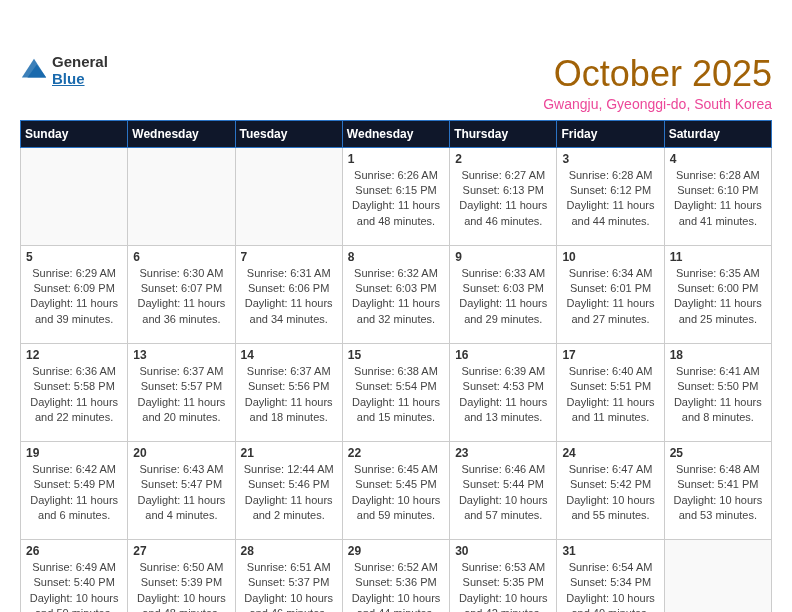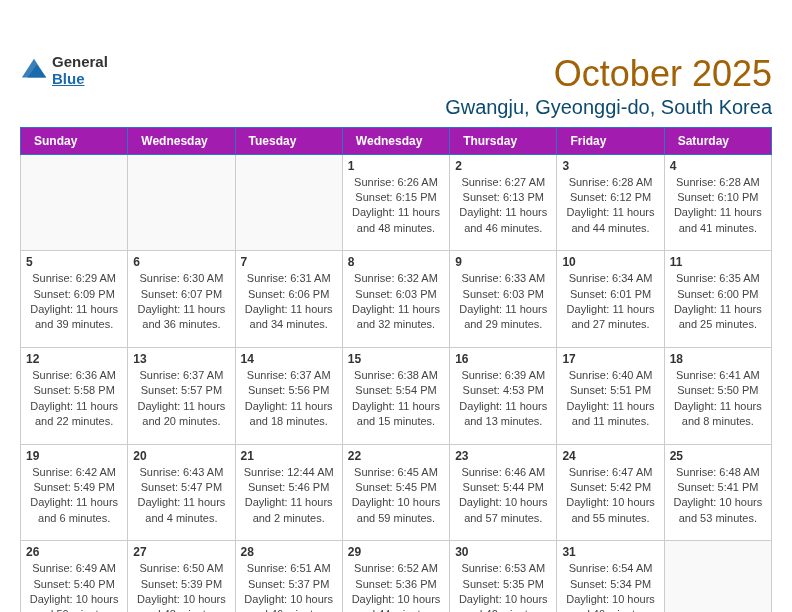--- a/index.html
+++ b/index.html
@@ -52,37 +52,37 @@
     .title-block {
       text-align: right;
     }
     .month-title {
       font-size: 36px;
       font-weight: 300;
       color: #a16207;
       line-height: 1.1;
     }
     .location {
-      font-size: 20px;
-      color: #0c4a6e;
+      font-size: 14px;
+      color: #ec4899;
       margin-top: 2px;
     }
     .calendar {
       flex: 1;
       border: 1px solid #ccc;
       border-collapse: collapse;
       width: 100%;
       table-layout: fixed;
     }
     .calendar th {
-      background: #a21caf;
+      background: #0f172a;
       color: #fff;
       font-size: 12px;
       font-weight: bold;
-      padding: 6px 13px;
+      padding: 6px 4px;
       text-align: left;
       border: 1px solid #2a73c5;
     }
     .calendar td {
       vertical-align: top;
       border: 1px solid #ccc;
       padding: 4px 5px;
       font-size: 9.5px;
       color: #333;
       height: 82px;

